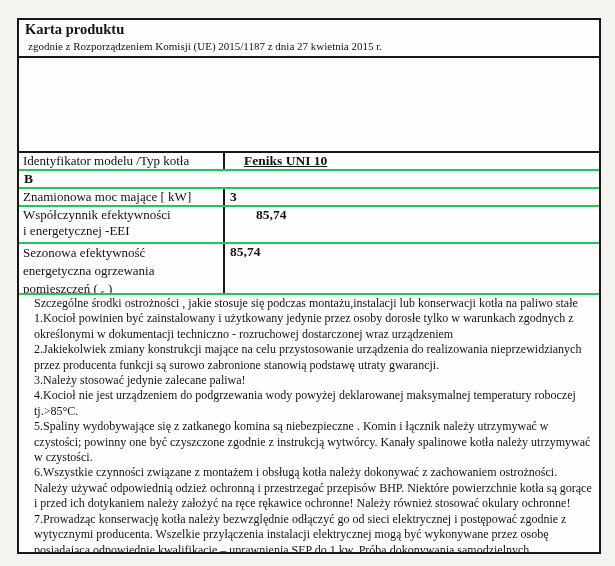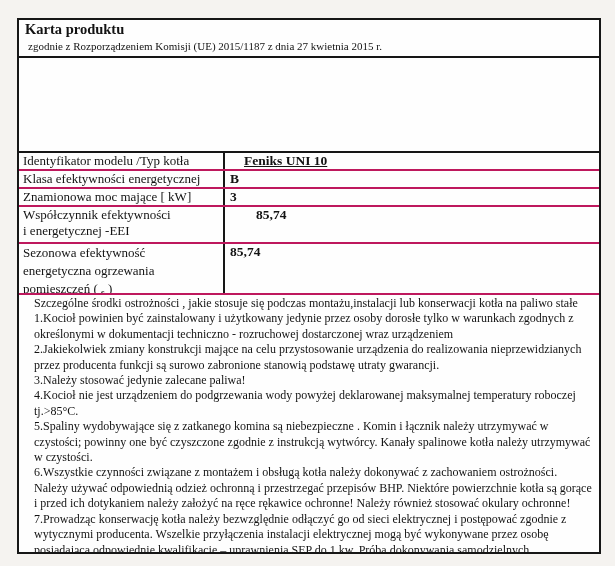--- a/index.html
+++ b/index.html
@@ -45,21 +45,21 @@
   }
   .empty-cell {
     box-sizing: border-box;
     height: 95px;
     border-bottom: 2px solid #161616;
     background: #fefefe;
   }
   .row {
     box-sizing: border-box;
     display: flex;
-    border-bottom: 2px solid #be185d;
+    border-bottom: 2px solid #22c55e;
   }
   .row.h1 { height: 18px; }
   .row.h2 { height: 37px; gap: 26px; }
   .row.h3 { height: 51px; }
   .cell {
     box-sizing: border-box;
   }
   .label {
     width: 206px;
     border-right: 2px solid #161616;
@@ -112,21 +112,20 @@
   </div>
 
   <div class="empty-cell"></div>
 
   <div class="row h1">
     <div class="cell label">Identyfikator modelu /Typ kotła</div>
     <div class="cell value indent">Feniks UNI 10</div>
   </div>
 
   <div class="row h1">
-    <div class="cell label">Klasa efektywności energetycznej</div>
     <div class="cell value">B</div>
   </div>
 
   <div class="row h1">
     <div class="cell label">Znamionowa moc mające [ kW]</div>
     <div class="cell value">3</div>
   </div>
 
   <div class="row h2">
     <div class="cell label">Współczynnik efektywności

